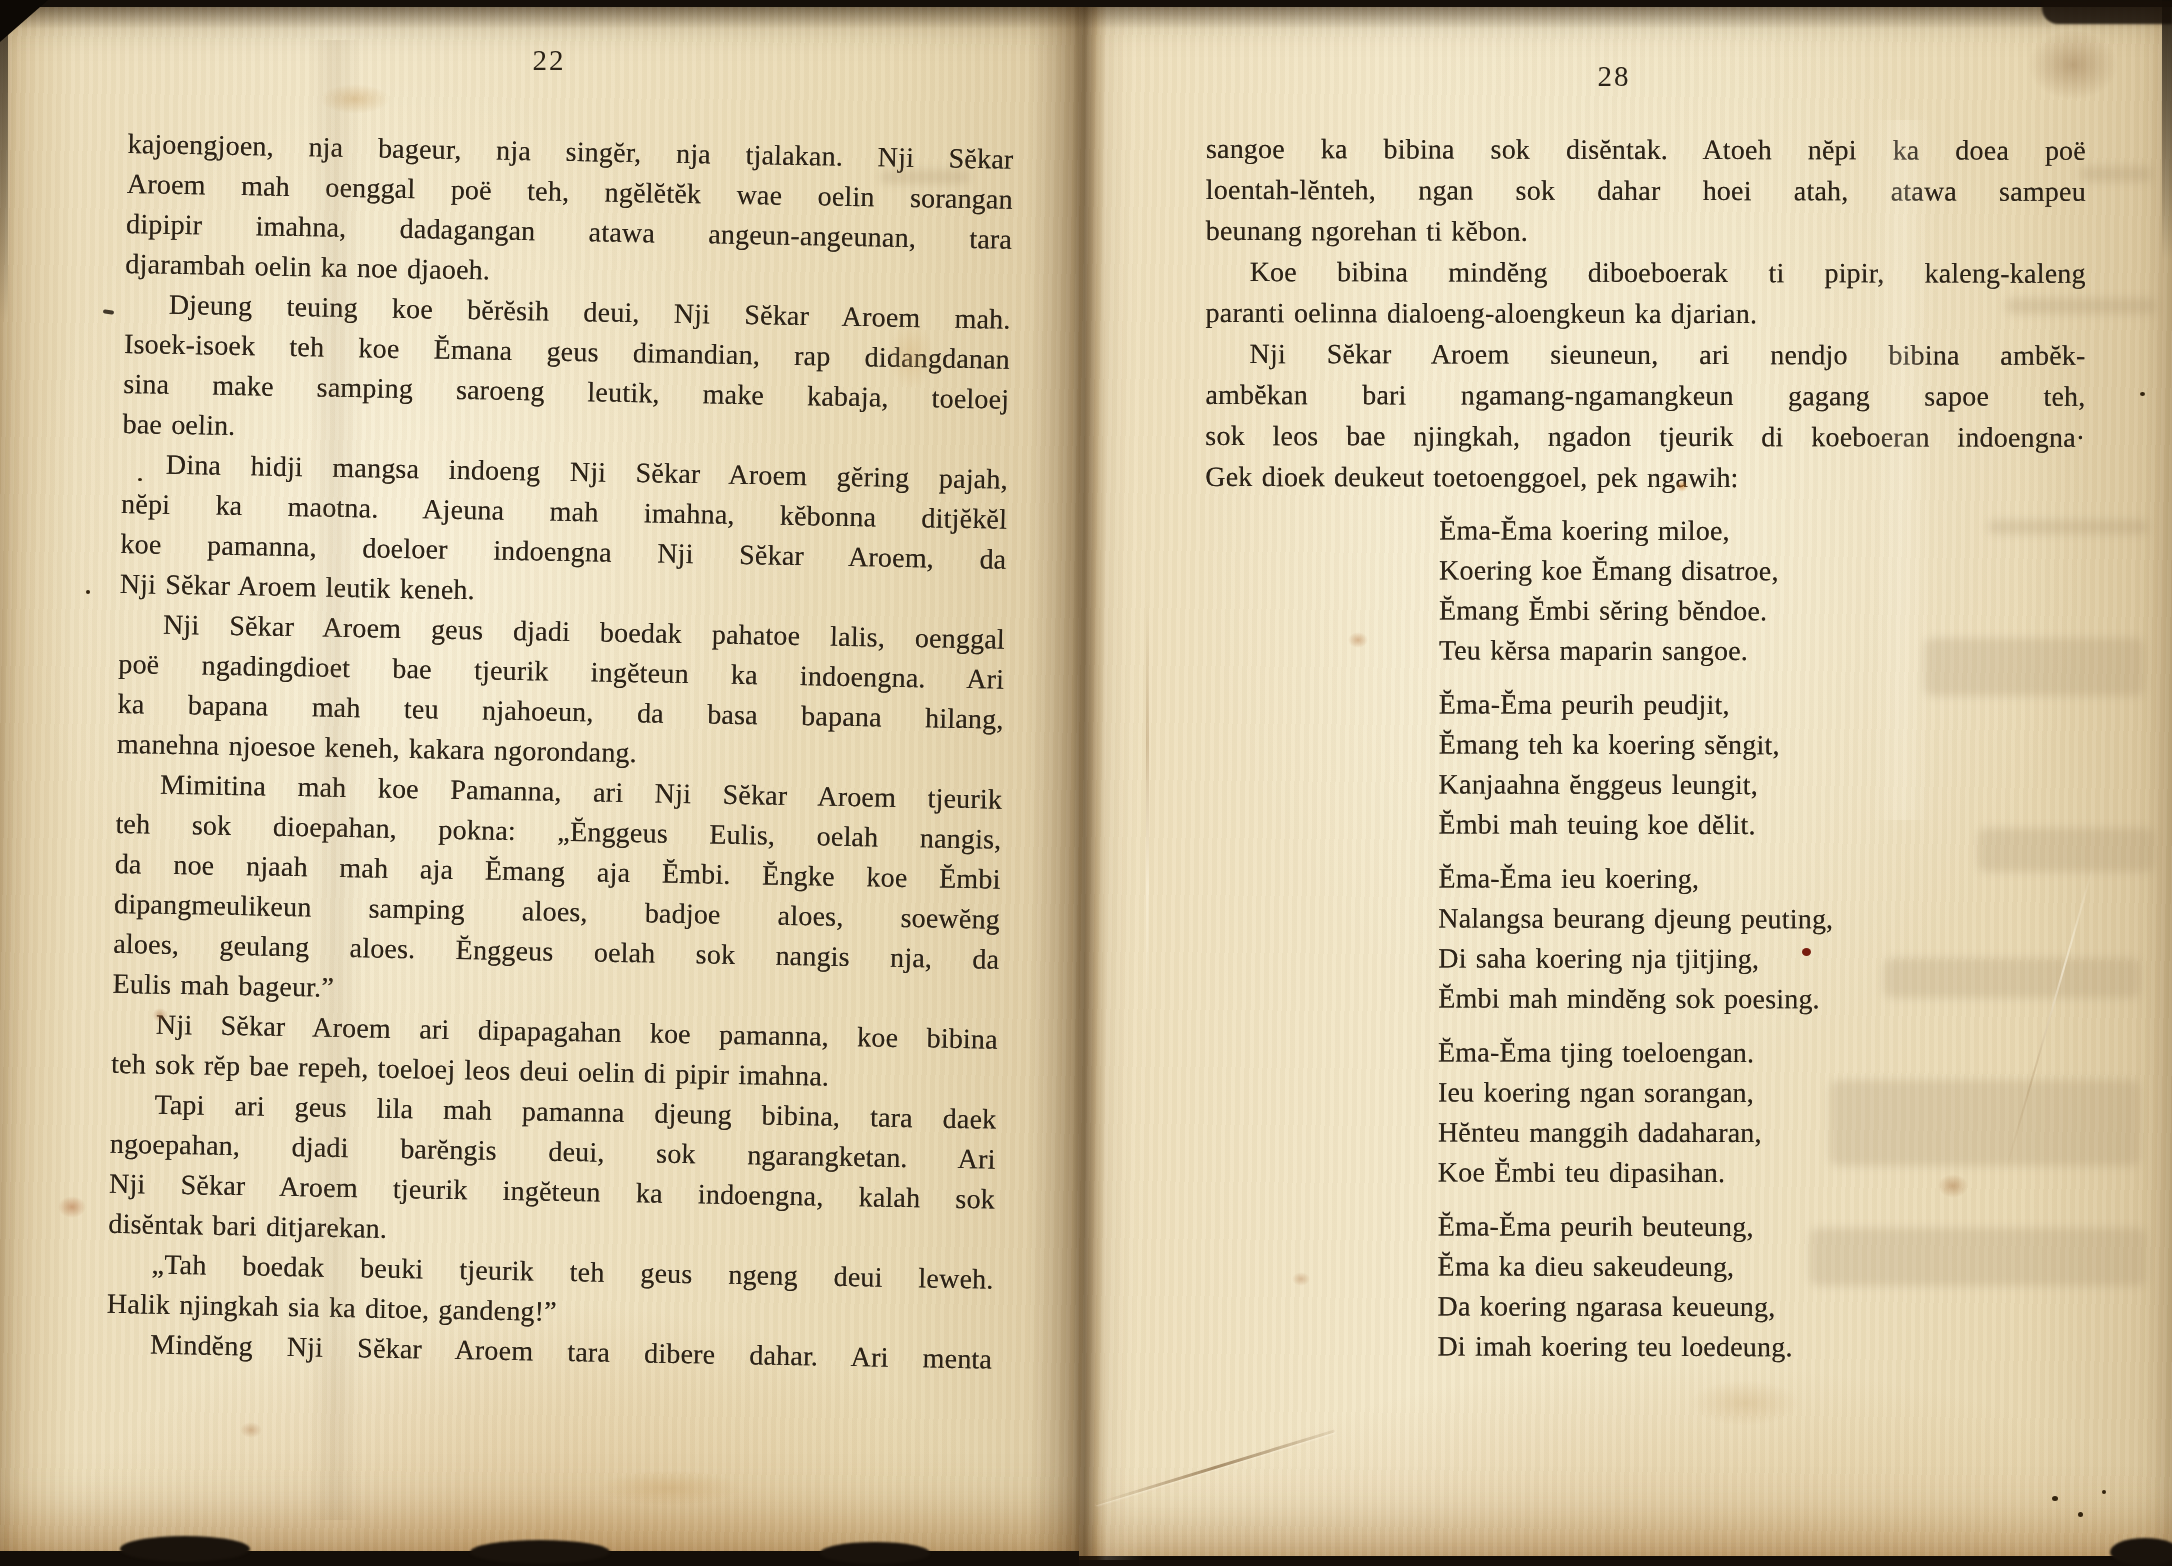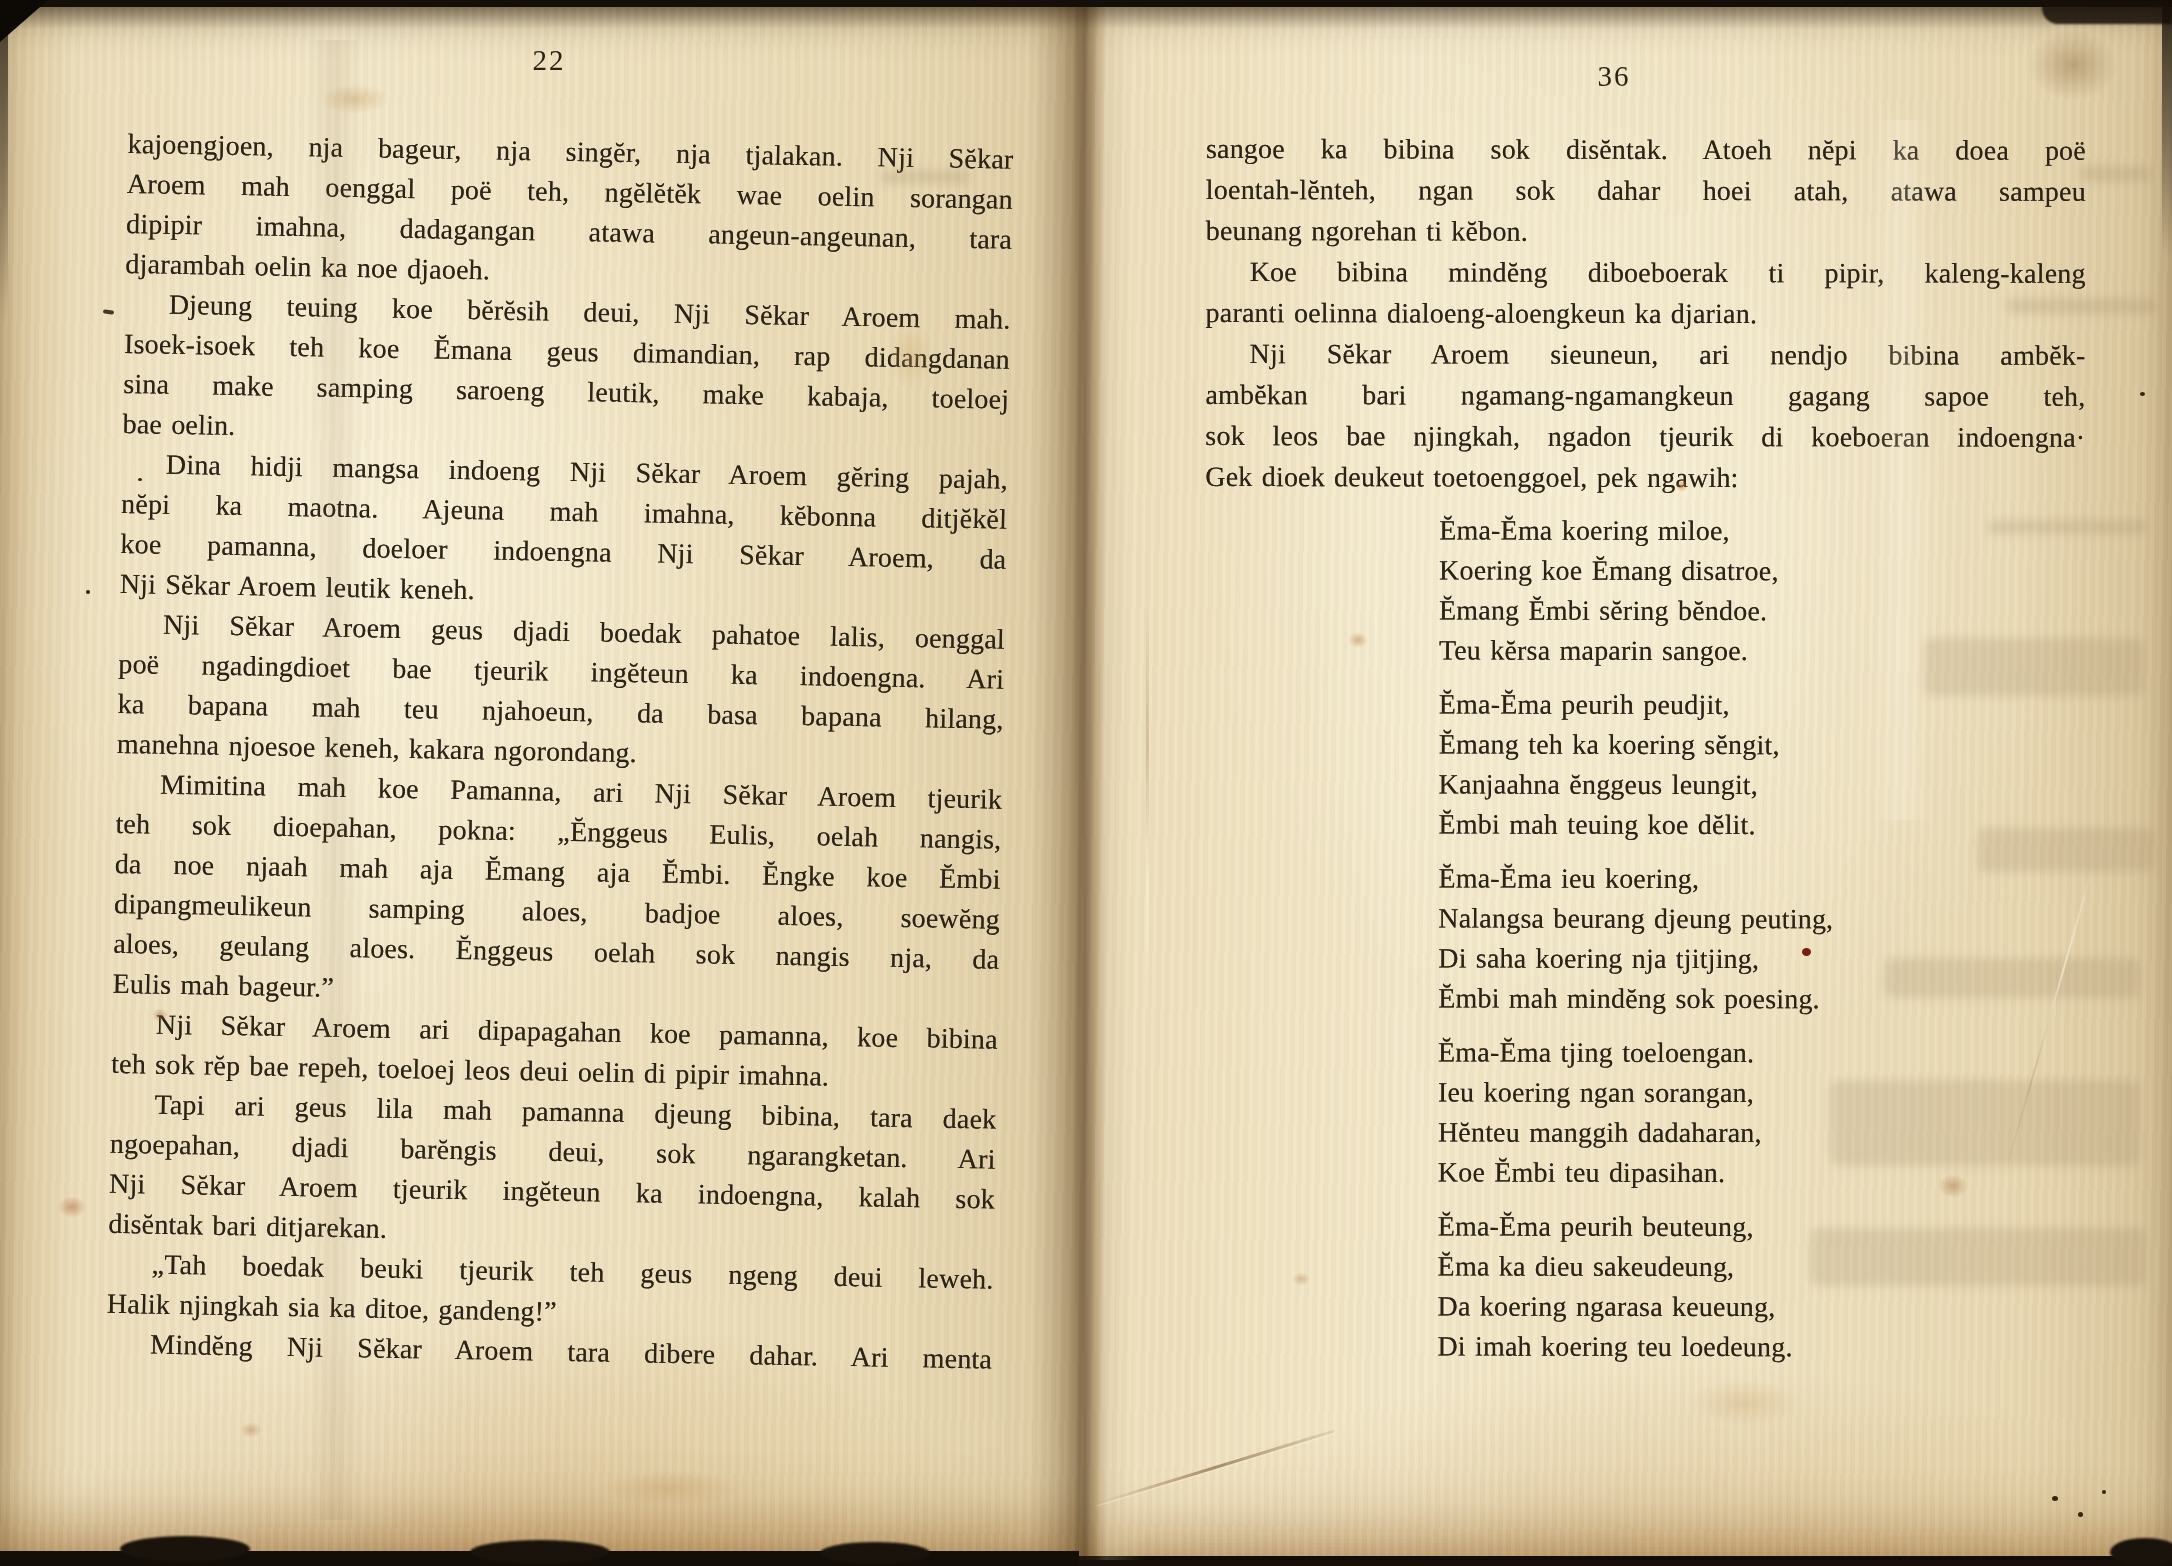--- a/index.html
+++ b/index.html
@@ -77,21 +77,21 @@
 <div class="canvas">
 
   <div class="page left">
     <div class="texture"></div>
   </div>
   <div class="page right">
     <div class="texture"></div>
   </div>
 
   <div class="pagenum" id="num-left">22</div>
-  <div class="pagenum" id="num-right">36</div>
+  <div class="pagenum" id="num-right">28</div>
 
   <div class="textblock" id="left-text">
       <div class="para">
         <div class="tl">kajoengjoen, nja bageur, nja singĕr, nja tjalakan. Nji Sĕkar</div>
         <div class="tl">Aroem mah oenggal poë teh, ngĕlĕtĕk wae oelin sorangan</div>
         <div class="tl">dipipir imahna, dadagangan atawa angeun-angeunan, tara</div>
         <div class="tl last">djarambah oelin ka noe djaoeh.</div>
       </div>
       <div class="para">
         <div class="tl ind">Djeung teuing koe bĕrĕsih deui, Nji Sĕkar Aroem mah.</div>

